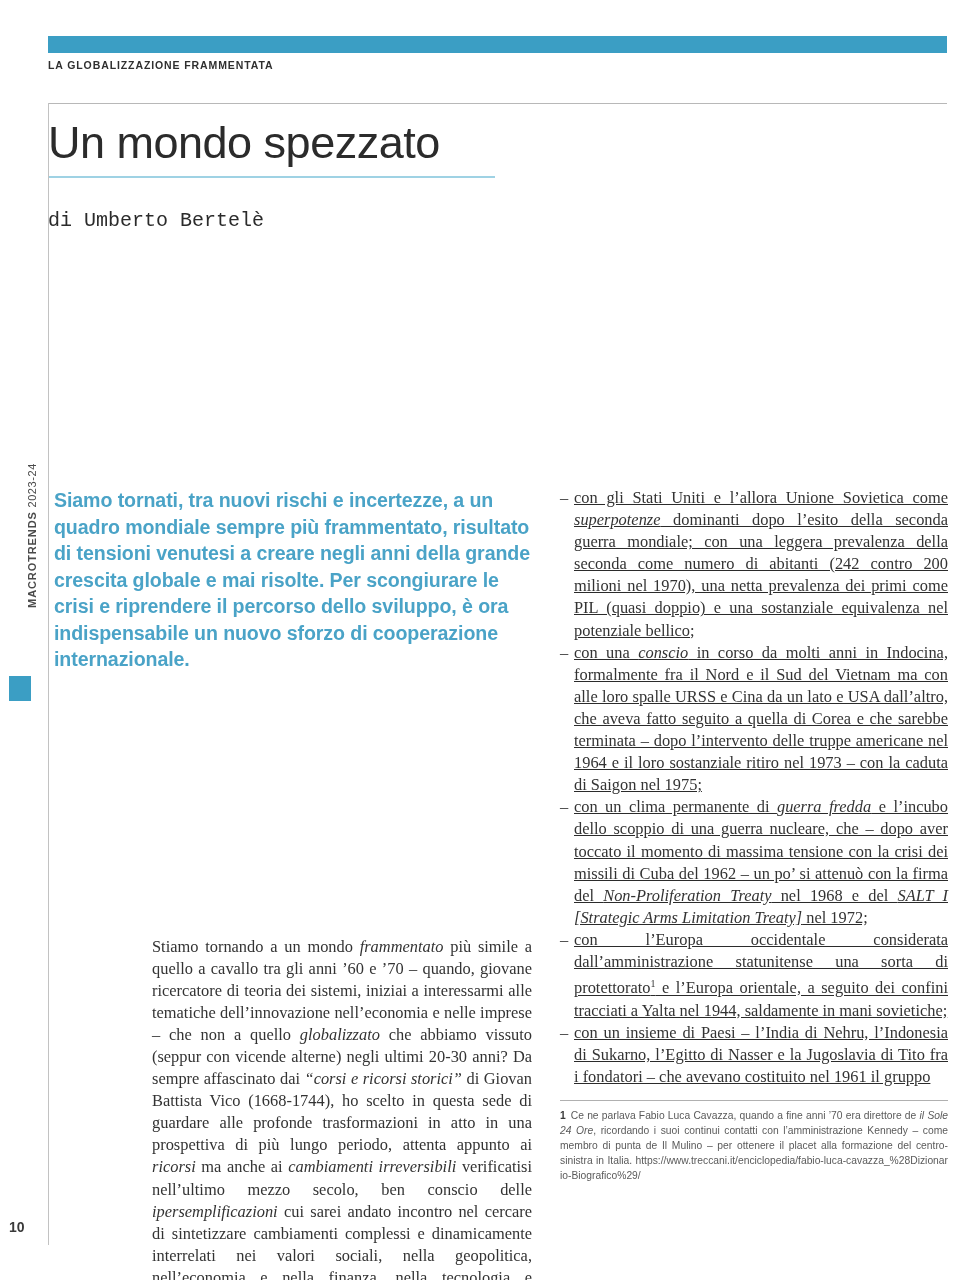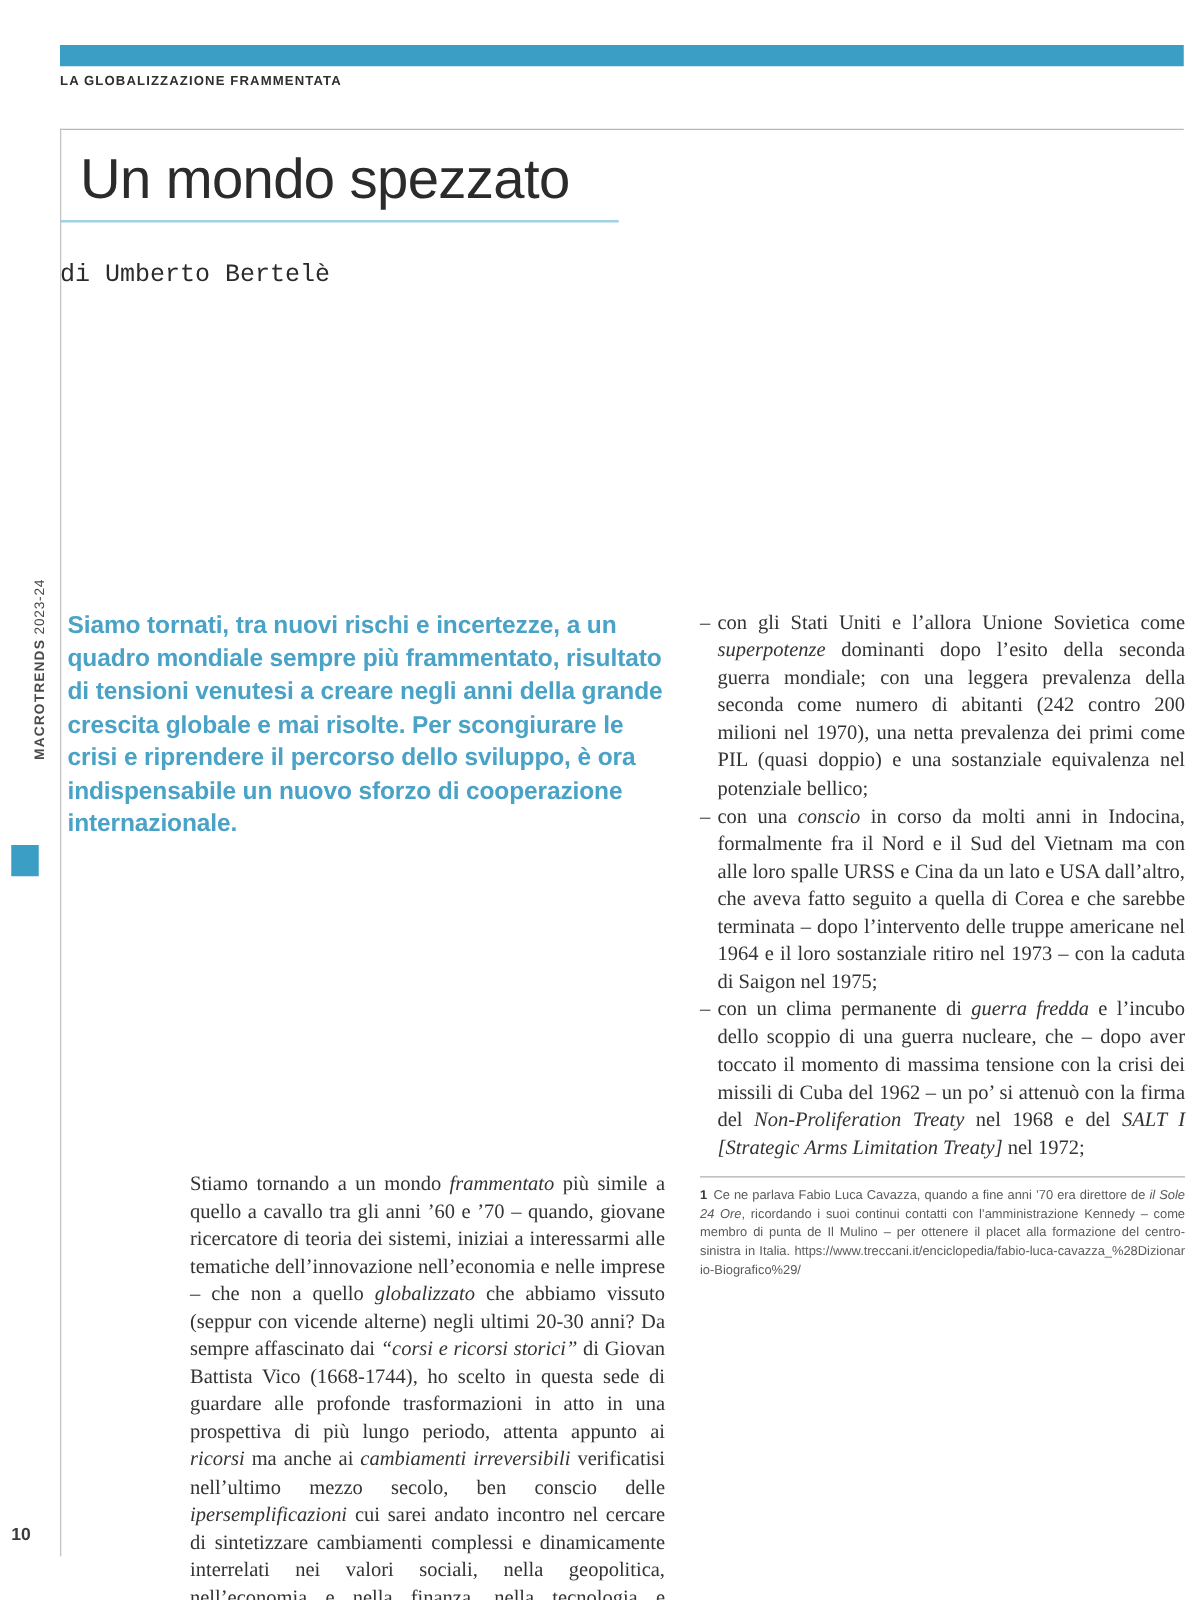--- a/index.html
+++ b/index.html
@@ -49,21 +49,20 @@
     position: absolute;
     left: 48px;
     top: 117px;
     font-family: "Liberation Sans", sans-serif;
     font-weight: normal;
     font-size: 45px;
     line-height: 52px;
     letter-spacing: -0.5px;
     color: #2b2b2b;
     margin: 0;
-    padding-left: 16px;
   }
   .rule-blue {
     position: absolute;
     left: 48px;
     top: 176px;
     width: 447px;
     height: 1.5px;
     background: #9fd2e4;
   }
   .byline {
@@ -169,20 +168,21 @@
     margin: 0;
     font-size: 16.4px;
     line-height: 22.1px;
     text-align: justify;
     color: #333333;
   }
   ul.bullets {
     list-style: none;
     margin: 0;
     padding: 0;
+    text-decoration: underline;
   }
   ul.bullets li {
     position: relative;
     padding-left: 14px;
     font-size: 16.4px;
     line-height: 22.1px;
     text-align: justify;
     color: #333333;
   }
   ul.bullets li::before {
@@ -234,19 +234,21 @@
 <div class="col-left">
   <p class="lead">Siamo tornati, tra nuovi rischi e incertezze, a un quadro mondiale sempre più frammentato, risultato di tensioni venutesi a creare negli anni della grande crescita globale e mai risolte. Per scongiurare le crisi e riprendere il percorso dello sviluppo, è ora indispensabile un nuovo sforzo di cooperazione internazionale.</p>
   <p class="body-left"><span>Stiamo tornando a un mondo </span><i>frammentato</i><span> più simile a quello a cavallo tra gli anni ’60 e ’70 – quando, giovane ricercatore di teoria dei sistemi, iniziai a interessarmi alle tematiche dell’innovazione nell’economia e nelle imprese – che non a quello </span><i>globalizzato</i><span> che abbiamo vissuto (seppur con vicende alterne) negli ultimi 20-30 anni? Da sempre affascinato dai </span><i>“corsi e ricorsi storici”</i><span> di Giovan Battista Vico (1668-1744), ho scelto in questa sede di guardare alle profonde trasformazioni in atto in una prospettiva di più lungo periodo, attenta appunto ai </span><i>ricorsi</i><span> ma anche ai </span><i>cambiamenti irreversibili</i><span> verificatisi nell’ultimo mezzo secolo, ben conscio delle </span><i>ipersemplificazioni</i><span> cui sarei andato incontro nel cercare di sintetizzare cambiamenti complessi e dinamicamente interrelati nei valori sociali, nella geopolitica, nell’economia e nella finanza, nella tecnologia e nell’organizzazione della società e delle imprese. E ben conscio del fatto che la popolazione mondiale, ora di 8 miliardi di persone (figura1), è raddoppiata rispetto ai primi anni ’70, in modo tutt’altro che omogeneo (+140% ad esempio la popolazione indiana a fronte del +7% di quella tedesca) e che anche la grande crescita del PIL ha beneficiato in misura differente i diversi Paesi del mondo (figura 2).</span></p>
 </div>
 
 <div class="col-right">
   <ul class="bullets">
       <li><span>con gli Stati Uniti e l’allora Unione Sovietica come </span><i>superpotenze</i><span> dominanti dopo l’esito della seconda guerra mondiale; con una leggera prevalenza della seconda come numero di abitanti (242 contro 200 milioni nel 1970), una netta prevalenza dei primi come PIL (quasi doppio) e una sostanziale equivalenza nel potenziale bellico;</span></li>
       <li><span>con una </span><i>conscio</i><span> in corso da molti anni in Indocina, formalmente fra il Nord e il Sud del Vietnam ma con alle loro spalle URSS e Cina da un lato e USA dall’altro, che aveva fatto seguito a quella di Corea e che sarebbe terminata – dopo l’intervento delle truppe americane nel 1964 e il loro sostanziale ritiro nel 1973 – con la caduta di Saigon nel 1975;</span></li>
       <li><span>con un clima permanente di </span><i>guerra fredda</i><span> e l’incubo dello scoppio di una guerra nucleare, che – dopo aver toccato il momento di massima tensione con la crisi dei missili di Cuba del 1962 – un po’ si attenuò con la firma del </span><i>Non-Proliferation Treaty</i><span> nel 1968 e del </span><i>SALT I [Strategic Arms Limitation Treaty]</i><span> nel 1972;</span></li>
+      <li><span>con l’Europa occidentale considerata dall’amministrazione statunitense una sorta di protettorato</span><sup class="fn">1</sup><span> e l’Europa orientale, a seguito dei confini tracciati a Yalta nel 1944, saldamente in mani sovietiche;</span></li>
+      <li><span>con un insieme di Paesi – l’India di Nehru, l’Indonesia di Sukarno, l’Egitto di Nasser e la Jugoslavia di Tito fra i fondatori – che avevano costituito nel 1961 il gruppo</span></li>
     </ul>
 
   <div class="footnote-rule"></div>
   <p class="footnote">
     <span class="fn-num">1</span><span><span>Ce ne parlava Fabio Luca Cavazza, quando a fine anni ’70 era direttore de </span><i>il Sole 24 Ore</i><span>, ricordando i suoi continui contatti con l’amministrazione Kennedy – come membro di punta de Il Mulino – per ottenere il placet alla formazione del centro-sinistra in Italia. </span><span class="url">https://www.treccani.it/enciclopedia/fabio-luca-cavazza_%28Dizionario-Biografico%29/</span></span>
   </p>
 </div>
 
 </body></html>

